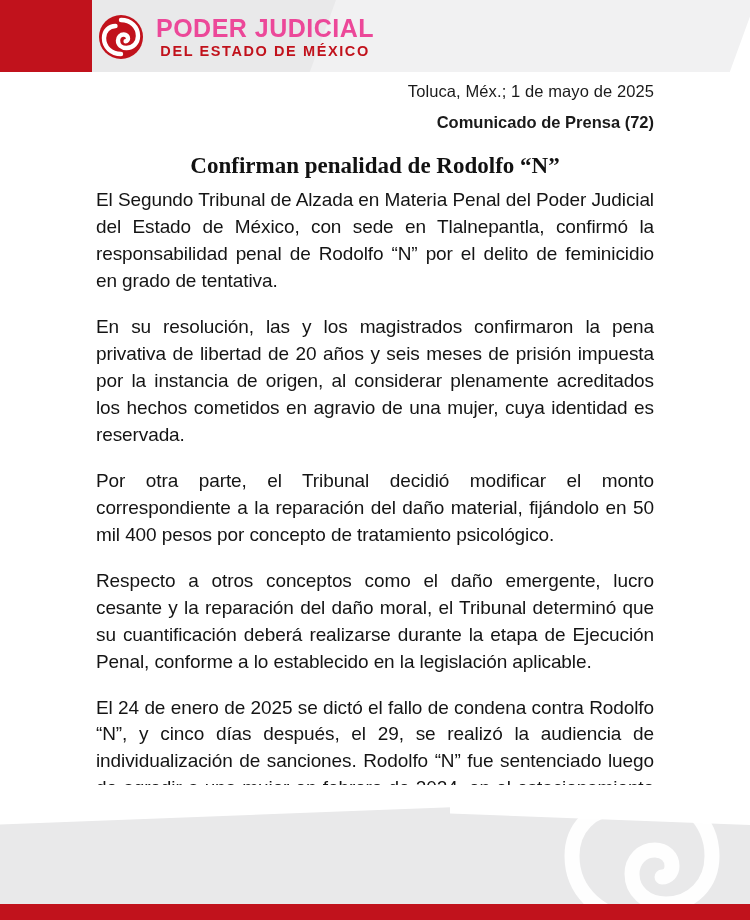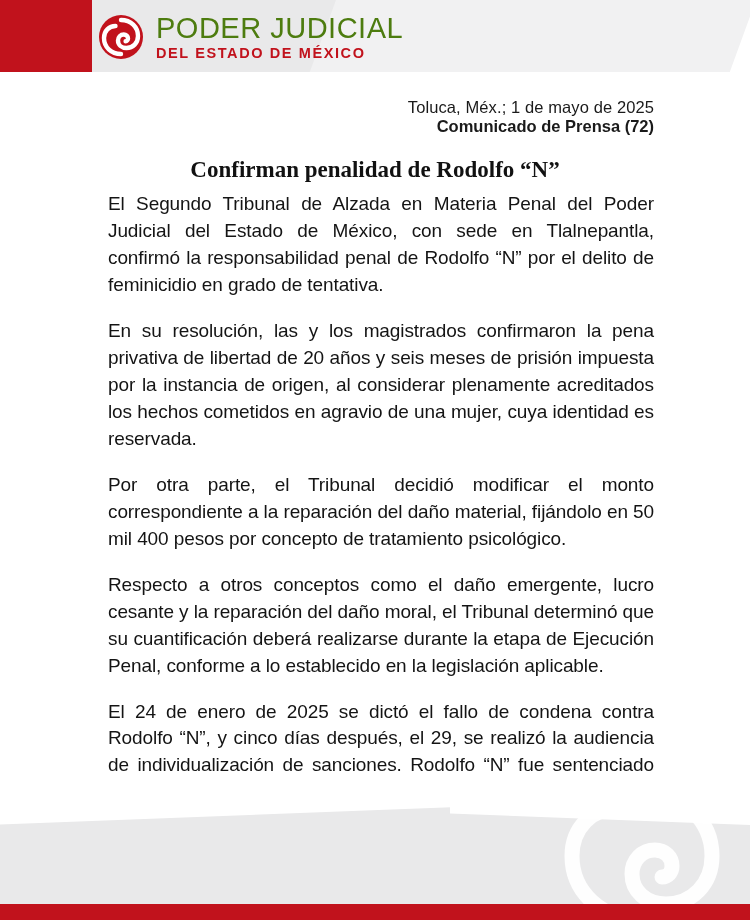--- a/index.html
+++ b/index.html
@@ -63,72 +63,73 @@
     position: relative;
     width: 46px;
     height: 46px;
   }
   .logo-mark svg { display: block; }
   .logo-text {
     line-height: 1;
   }
   .logo-title {
     font-family: "Liberation Sans", sans-serif;
-    font-weight: normal;
-    font-size: 29px;
+    font-weight: bold;
+    font-size: 25px;
     letter-spacing: 0.5px;
-    color: #4d7c0f;
+    color: #ec4899;
   }
   .logo-sub {
     font-family: "Liberation Sans", sans-serif;
     font-weight: bold;
     font-size: 14.5px;
     letter-spacing: 1.6px;
     color: #c1121c;
     margin-top: 3px;
+    text-align: center;
   }
 
   
   .doc {
     position: relative;
-    padding: 16px 96px;
+    padding: 0 96px;
     box-sizing: border-box;
     width: 750px;
   }
   .meta {
     text-align: right;
     padding-top: 10px;
     padding-right: 0;
   }
   .meta-line1 {
     font-size: 16.5px;
     color: #1a1a1a;
     letter-spacing: 0.1px;
   }
   .meta-line2 {
     font-size: 16.5px;
     font-weight: bold;
     color: #1a1a1a;
-    margin-top: 0;
+    margin-top: 12px;
   }
   .doc-title {
     text-align: center;
     font-family: "Liberation Serif", serif;
     font-weight: bold;
     font-size: 23px;
     color: #111111;
     margin-top: 21px;
     margin-bottom: 8px;
   }
   p.body-par {
     font-size: 19px;
     line-height: 1.42;
     color: #141414;
     text-align: justify;
-    margin: 0 0 19px 12px;
+    margin: 0 0 19px 0;
     letter-spacing: -0.1px;
   }
 
   
   .footer {
     position: absolute;
     left: 0;
     bottom: 0;
     width: 750px;
     height: 135px;

